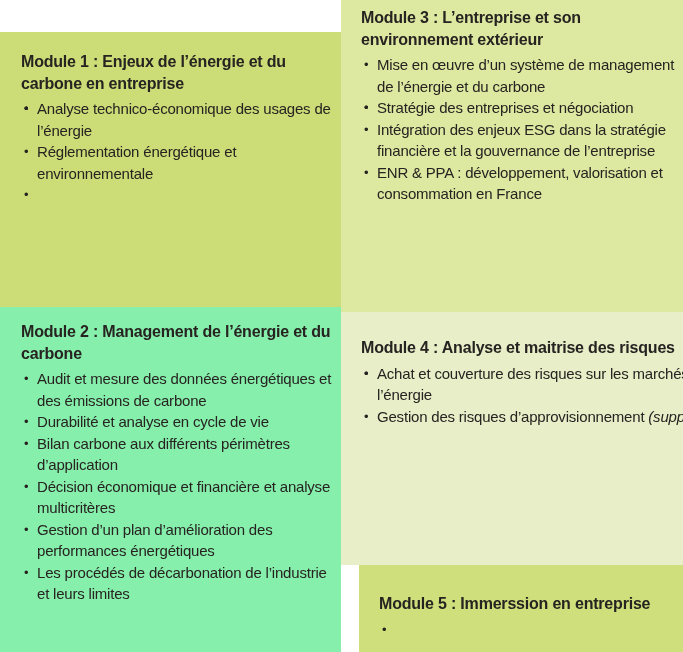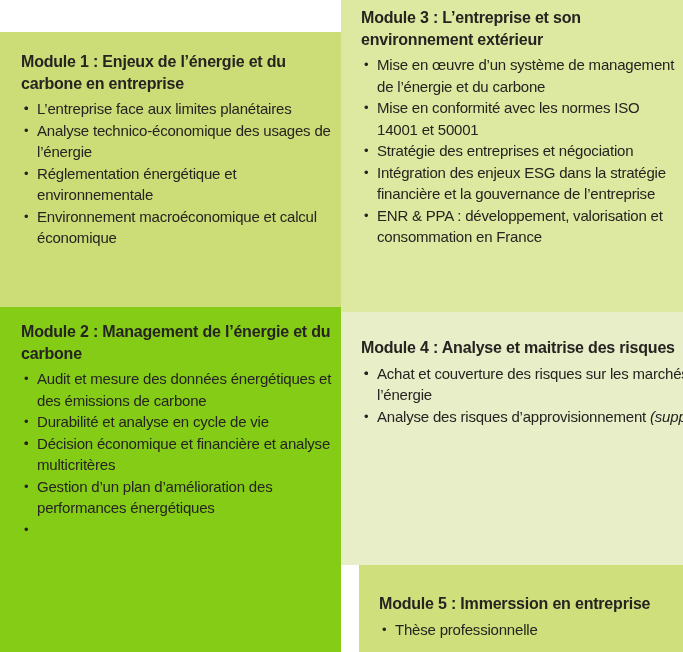--- a/index.html
+++ b/index.html
@@ -9,21 +9,21 @@
     font-family:"Liberation Sans","DejaVu Sans",sans-serif;
     color:#262320;
     overflow:hidden;
   }
   .card{
     position:absolute;
     box-sizing:border-box;
     overflow:hidden;
   }
   .card-m1{left:0;   top:0;    width:341px;height:307px;background:#ccdc77;padding:19px 9px 0 21px;margin-top:32px;}
-  .card-m2{left:0;   top:307px;width:341px;height:345px;background:#84cc16;padding:14px 9px 0 21px;}
+  .card-m2{left:0;   top:307px;width:341px;height:345px;background:#86efac;padding:14px 9px 0 21px;}
   .card-m3{left:341px;top:0;    width:342px;height:312px;background:#dde8a1;padding:7px 6px 0 20px;}
   .card-m4{left:341px;top:312px;width:413px;height:253px;background:#e7eec8;padding:25px 6px 2px 20px;}
   .card-m5{left:341px;top:565px;width:342px;height:87px; background:#cfdf7c;padding:28px 6px 0 20px;margin-left:18px;}
   h2.mt{
     margin:0 0 4px 0;
     font-size:16px;line-height:21.5px;font-weight:700;
     letter-spacing:-0.2px;
   }
   ul.blist{list-style:none;margin:0;padding:0;}
   li.b{
@@ -40,59 +40,59 @@
 </style>
 </head>
 <body>
 
 <div class="page">
 
   <section class="card card-m1">
     <h2 class="mt">Module 1 : Enjeux de l’énergie et du carbone en entreprise</h2>
     <ul class="blist">
       <li class="b"><span class="dot">•</span></li>
-      <li class="b"><span class="dot">•</span><span>L’entreprise face aux limites planétaires</span></li>
+      <li class="b"><span class="dot">•</span></li>
       <li class="b"><span class="dot">•</span><span>Analyse technico-économique des usages de l’énergie</span></li>
       <li class="b"><span class="dot">•</span><span>Réglementation énergétique et environnementale</span></li>
-      <li class="b"><span class="dot">•</span><span>Environnement macroéconomique et calcul économique</span></li>
+      <li class="b"><span class="dot">•</span></li>
     </ul>
   </section>
 
   <section class="card card-m2">
     <h2 class="mt">Module 2 : Management de l’énergie et du carbone</h2>
     <ul class="blist">
       <li class="b"><span class="dot">•</span><span>Audit et mesure des données énergétiques et des émissions de carbone</span></li>
       <li class="b"><span class="dot">•</span><span>Durabilité et analyse en cycle de vie</span></li>
-      <li class="b"><span class="dot">•</span></li>
+      <li class="b"><span class="dot">•</span><span>Bilan carbone aux différents périmètres d’application</span></li>
       <li class="b"><span class="dot">•</span><span>Décision économique et financière et analyse multicritères</span></li>
       <li class="b"><span class="dot">•</span><span>Gestion d’un plan d’amélioration des performances énergétiques</span></li>
-      <li class="b"><span class="dot">•</span></li>
+      <li class="b"><span class="dot">•</span><span>Les procédés de décarbonation de l’industrie et leurs limites</span></li>
     </ul>
   </section>
 
   <section class="card card-m3">
     <h2 class="mt">Module 3 : L’entreprise et son environnement extérieur</h2>
     <ul class="blist">
       <li class="b"><span class="dot">•</span><span>Mise en œuvre d’un système de management de l’énergie et du carbone</span></li>
-      <li class="b"><span class="dot">•</span><span>Mise en conformité avec les normes ISO 14001 et 50001</span></li>
+      <li class="b"><span class="dot">•</span></li>
       <li class="b"><span class="dot">•</span><span>Stratégie des entreprises et négociation</span></li>
       <li class="b"><span class="dot">•</span><span>Intégration des enjeux ESG dans la stratégie financière et la gouvernance de l’entreprise</span></li>
       <li class="b"><span class="dot">•</span><span>ENR &amp; PPA : développement, valorisation et consommation en France</span></li>
     </ul>
   </section>
 
   <section class="card card-m4">
     <h2 class="mt">Module 4 : Analyse et maitrise des risques</h2>
     <ul class="blist">
       <li class="b"><span class="dot">•</span></li>
       <li class="b"><span class="dot">•</span><span>Achat et couverture des risques sur les marchés de l’énergie</span></li>
-      <li class="b"><span class="dot">•</span><span>Analyse des risques d’approvisionnement </span><em class="it">(supply chain)</em></li>
+      <li class="b"><span class="dot">•</span><span>Gestion des risques d’approvisionnement </span><em class="it">(supply chain)</em></li>
     </ul>
   </section>
 
   <section class="card card-m5">
     <h2 class="mt">Module 5 : Immerssion en entreprise</h2>
     <ul class="blist">
-      <li class="b"><span class="dot">•</span><span>Thèse professionnelle</span></li>
+      <li class="b"><span class="dot">•</span></li>
     </ul>
   </section>
 
 </div>
 
 </body></html>

